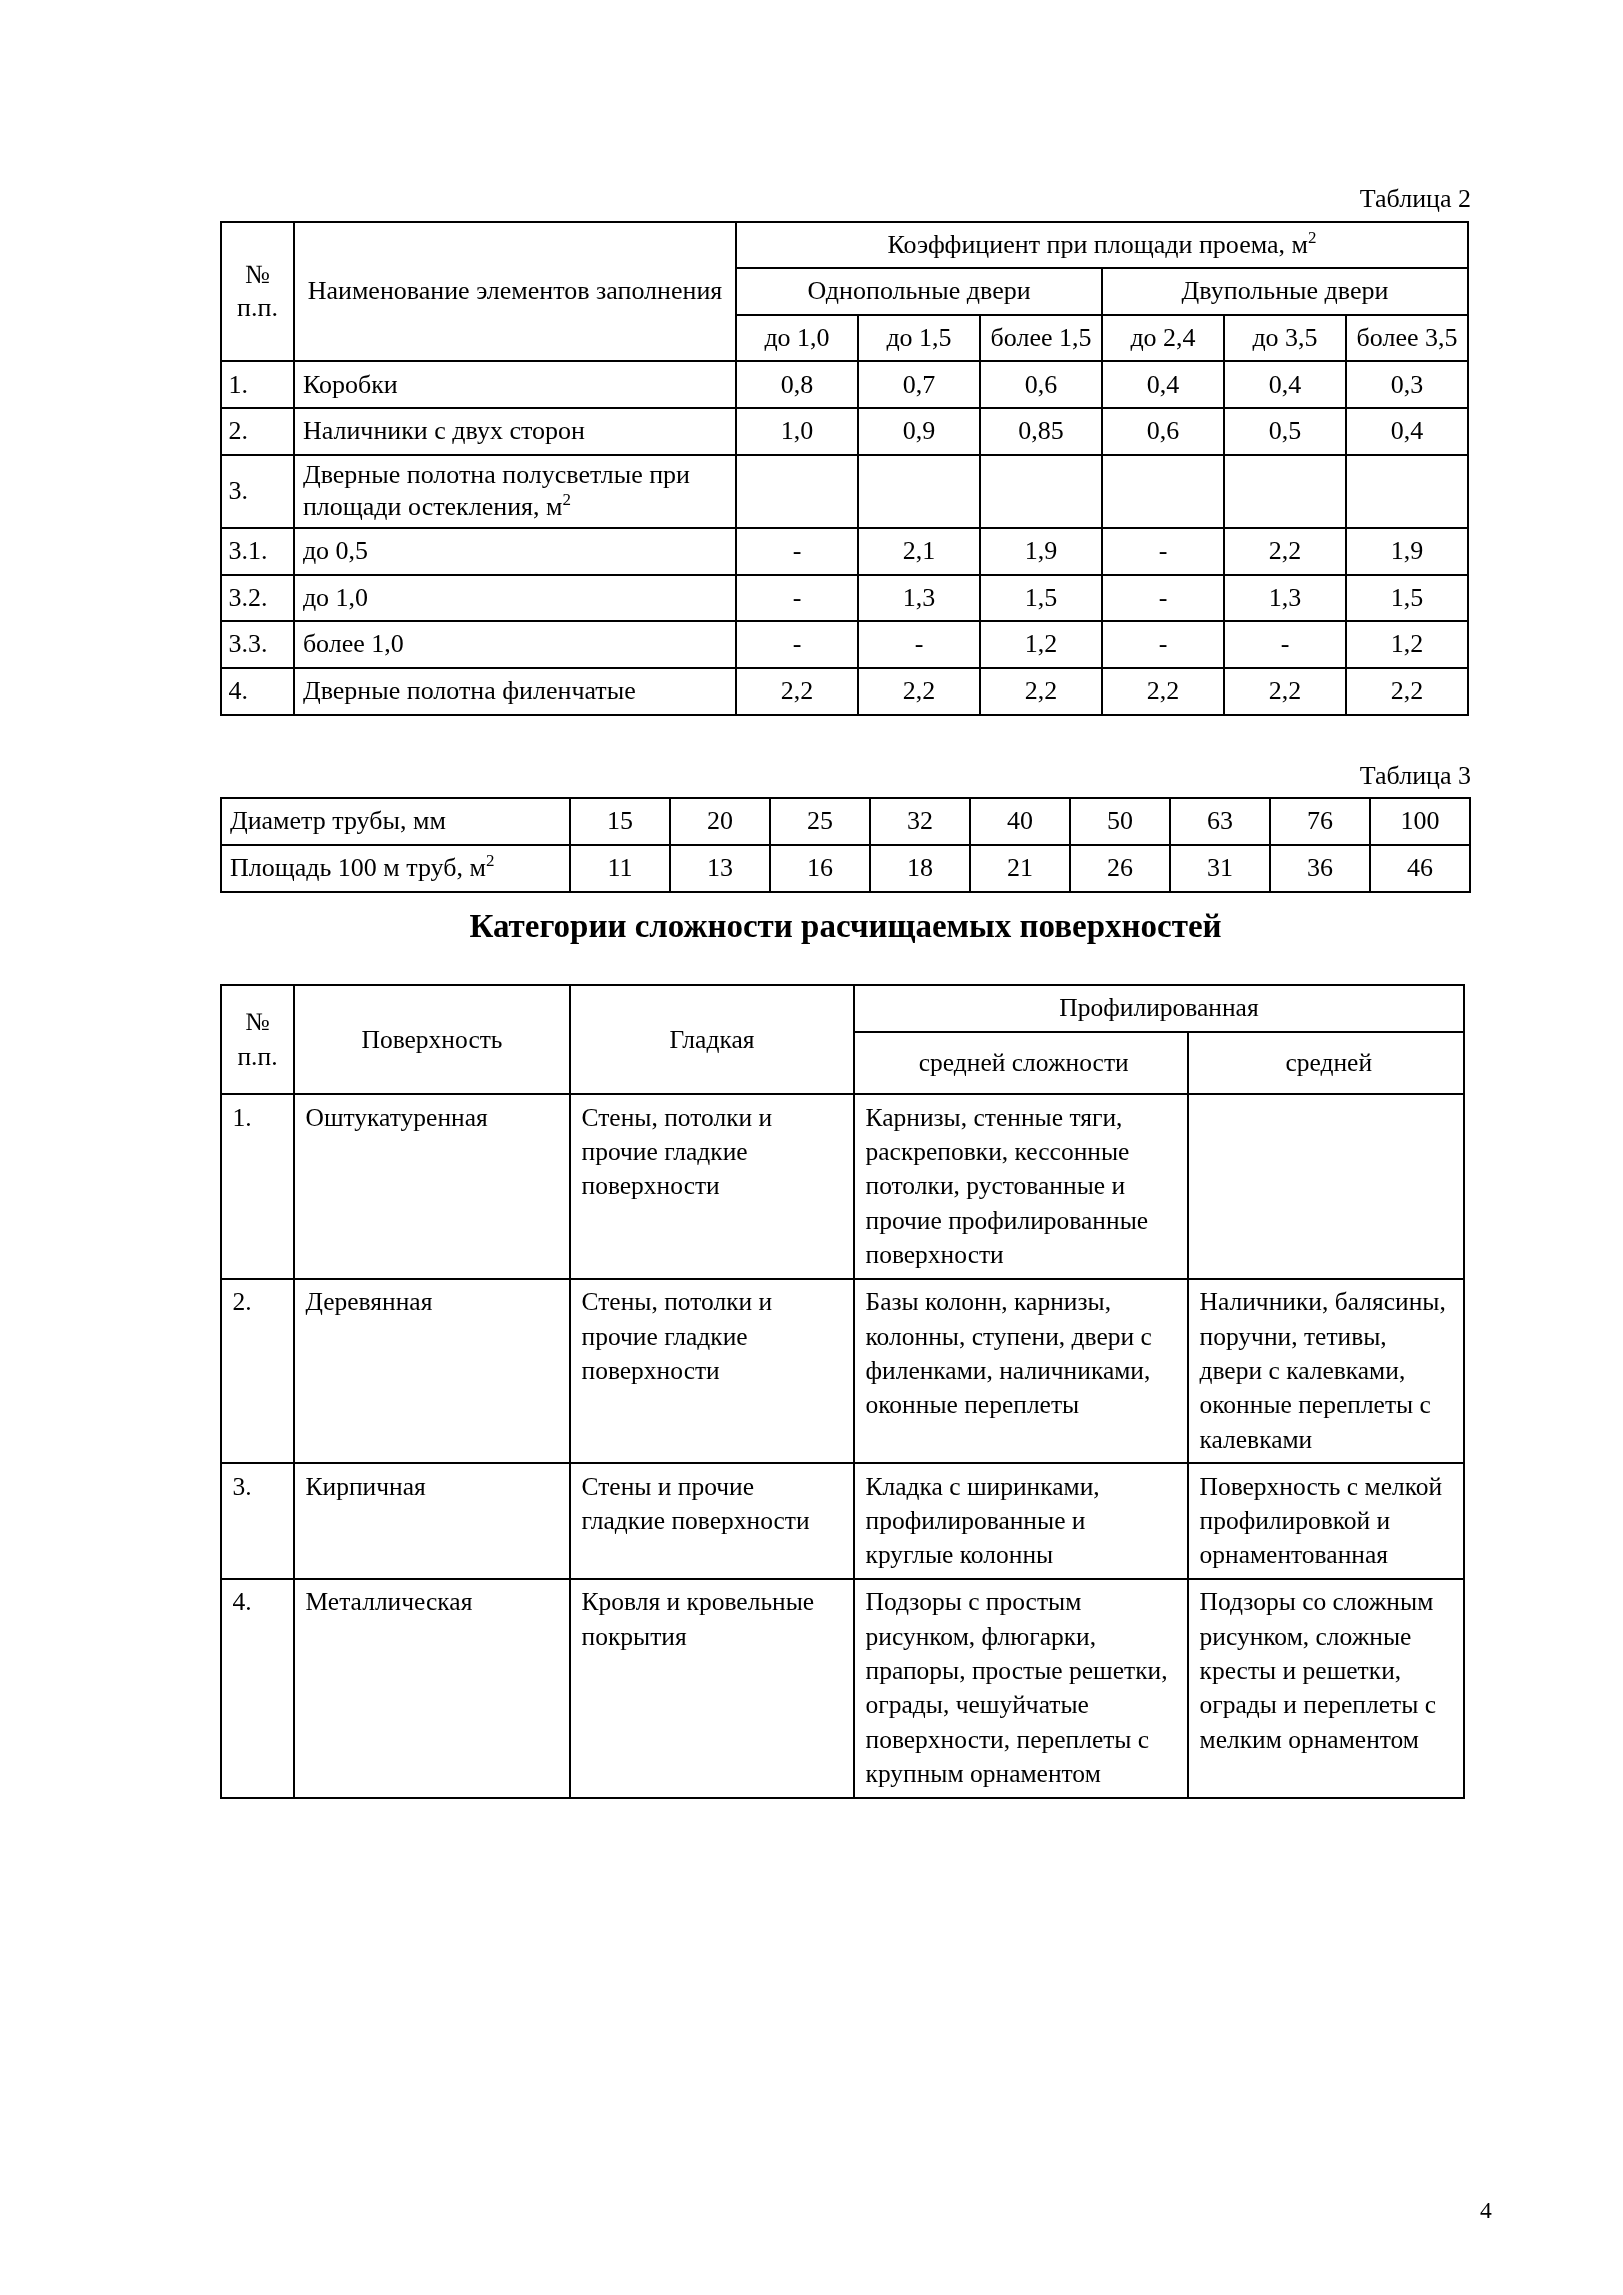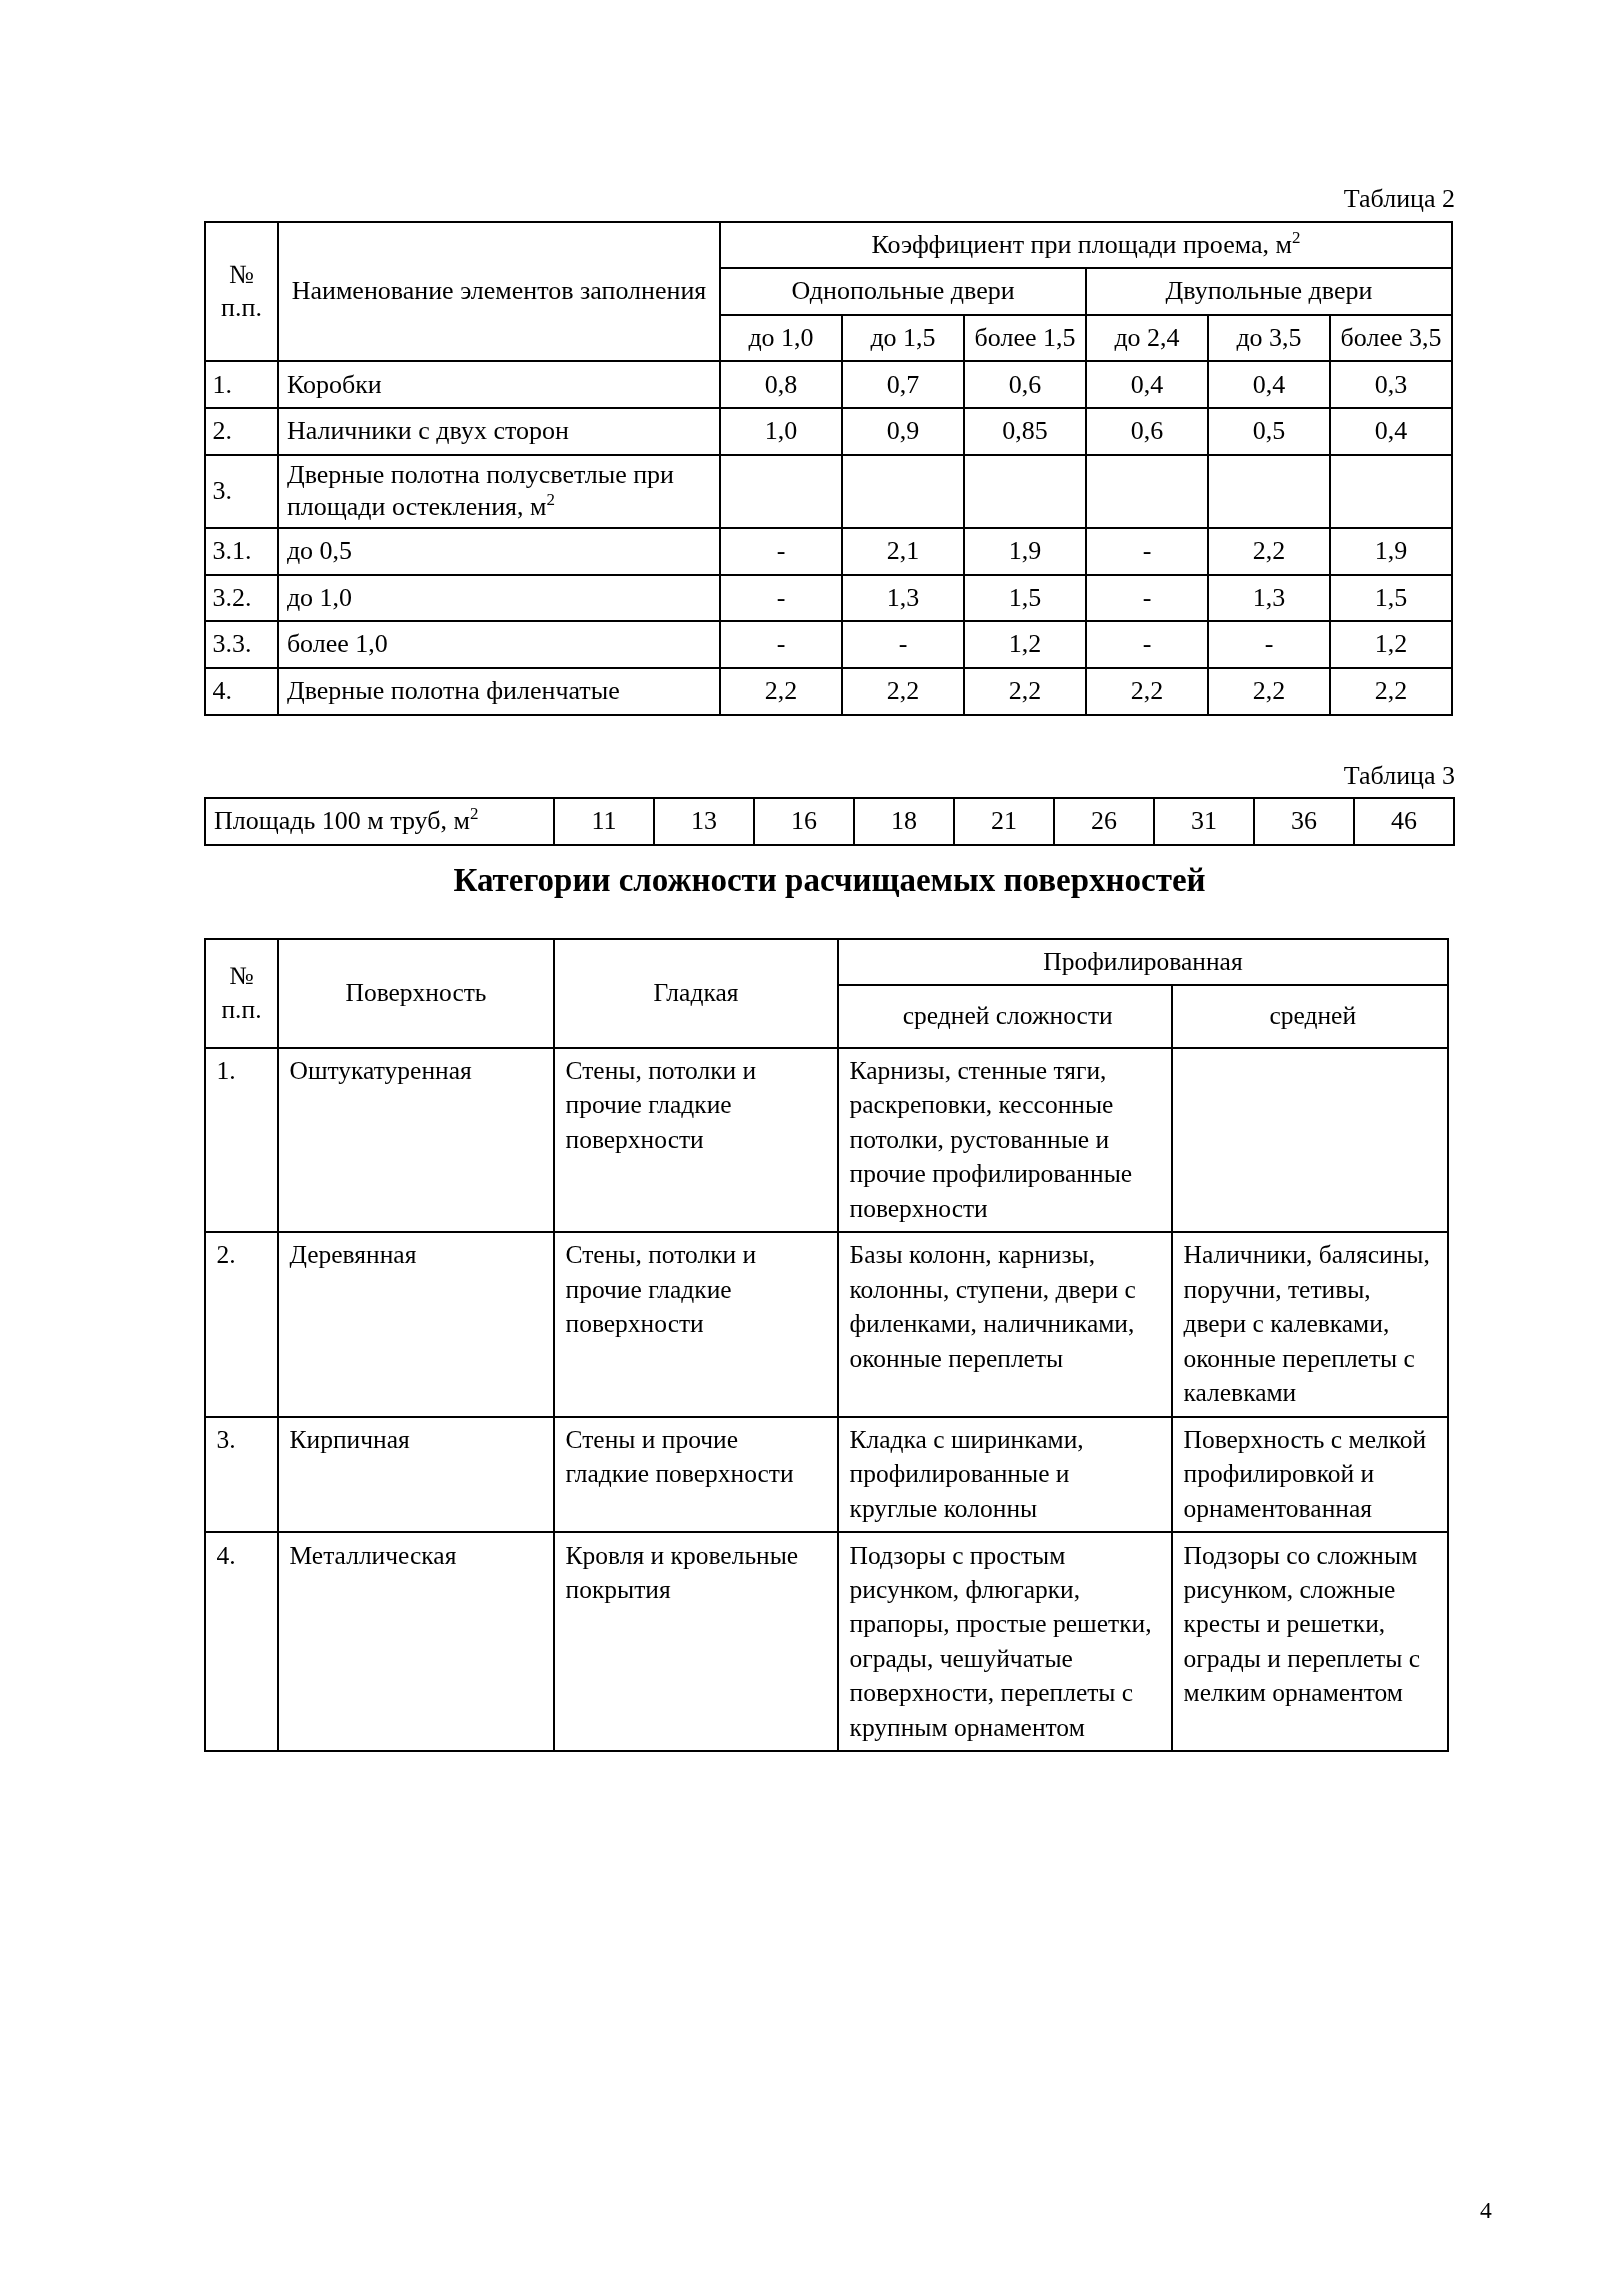--- a/index.html
+++ b/index.html
@@ -1,20 +1,20 @@
 <!DOCTYPE html>
 <html style="font-size:10.5px"><head>
 <meta charset="utf-8">
 <style>
   html,body{margin:0;padding:0;}
   body{
     width:1623px;height:2295px;background:#ffffff;position:relative;
     font-family:"Liberation Serif","DejaVu Serif",serif;color:#000;
   }
-  .content{position:absolute;left:204px;top:0;width:1251px;}
+  .content{position:absolute;left:220px;top:0;width:1251px;}
   .caption{font-size:26px;text-align:right;line-height:1.2;}
   .cap-t2{margin-top:183px;margin-bottom:6.5px;}
   .cap-t3{margin-top:44px;margin-bottom:6.5px;}
   .cap-t4{margin-top:119px;}
   .t4-title{font-size:33px;font-weight:bold;text-align:center;margin-top:15.7px;}
   table{border-collapse:collapse;table-layout:fixed;}
   td{
     border:2px solid #000;font-size:26px;line-height:1.25;
     padding:3.3px 7.9px;vertical-align:middle;word-wrap:break-word;
   }
@@ -154,20 +154,32 @@
         <col style="width:100px">
       <col style="width:100px">
         <col style="width:100px">
         <col style="width:100px">
       <col style="width:100px">
         <col style="width:100px">
         <col style="width:100px">
     </colgroup>
     <tbody>
       <tr>
+        <td>Диаметр трубы, мм</td>
+        <td class="c">15</td>
+        <td class="c">20</td>
+        <td class="c">25</td>
+        <td class="c">32</td>
+        <td class="c">40</td>
+        <td class="c">50</td>
+        <td class="c">63</td>
+        <td class="c">76</td>
+        <td class="c">100</td>
+      </tr>
+      <tr>
         <td><span>Площадь 100 м труб, м</span><sup>2</sup></td>
         <td class="c">11</td>
         <td class="c">13</td>
         <td class="c">16</td>
         <td class="c">18</td>
         <td class="c">21</td>
         <td class="c">26</td>
         <td class="c">31</td>
         <td class="c">36</td>
         <td class="c">46</td>

